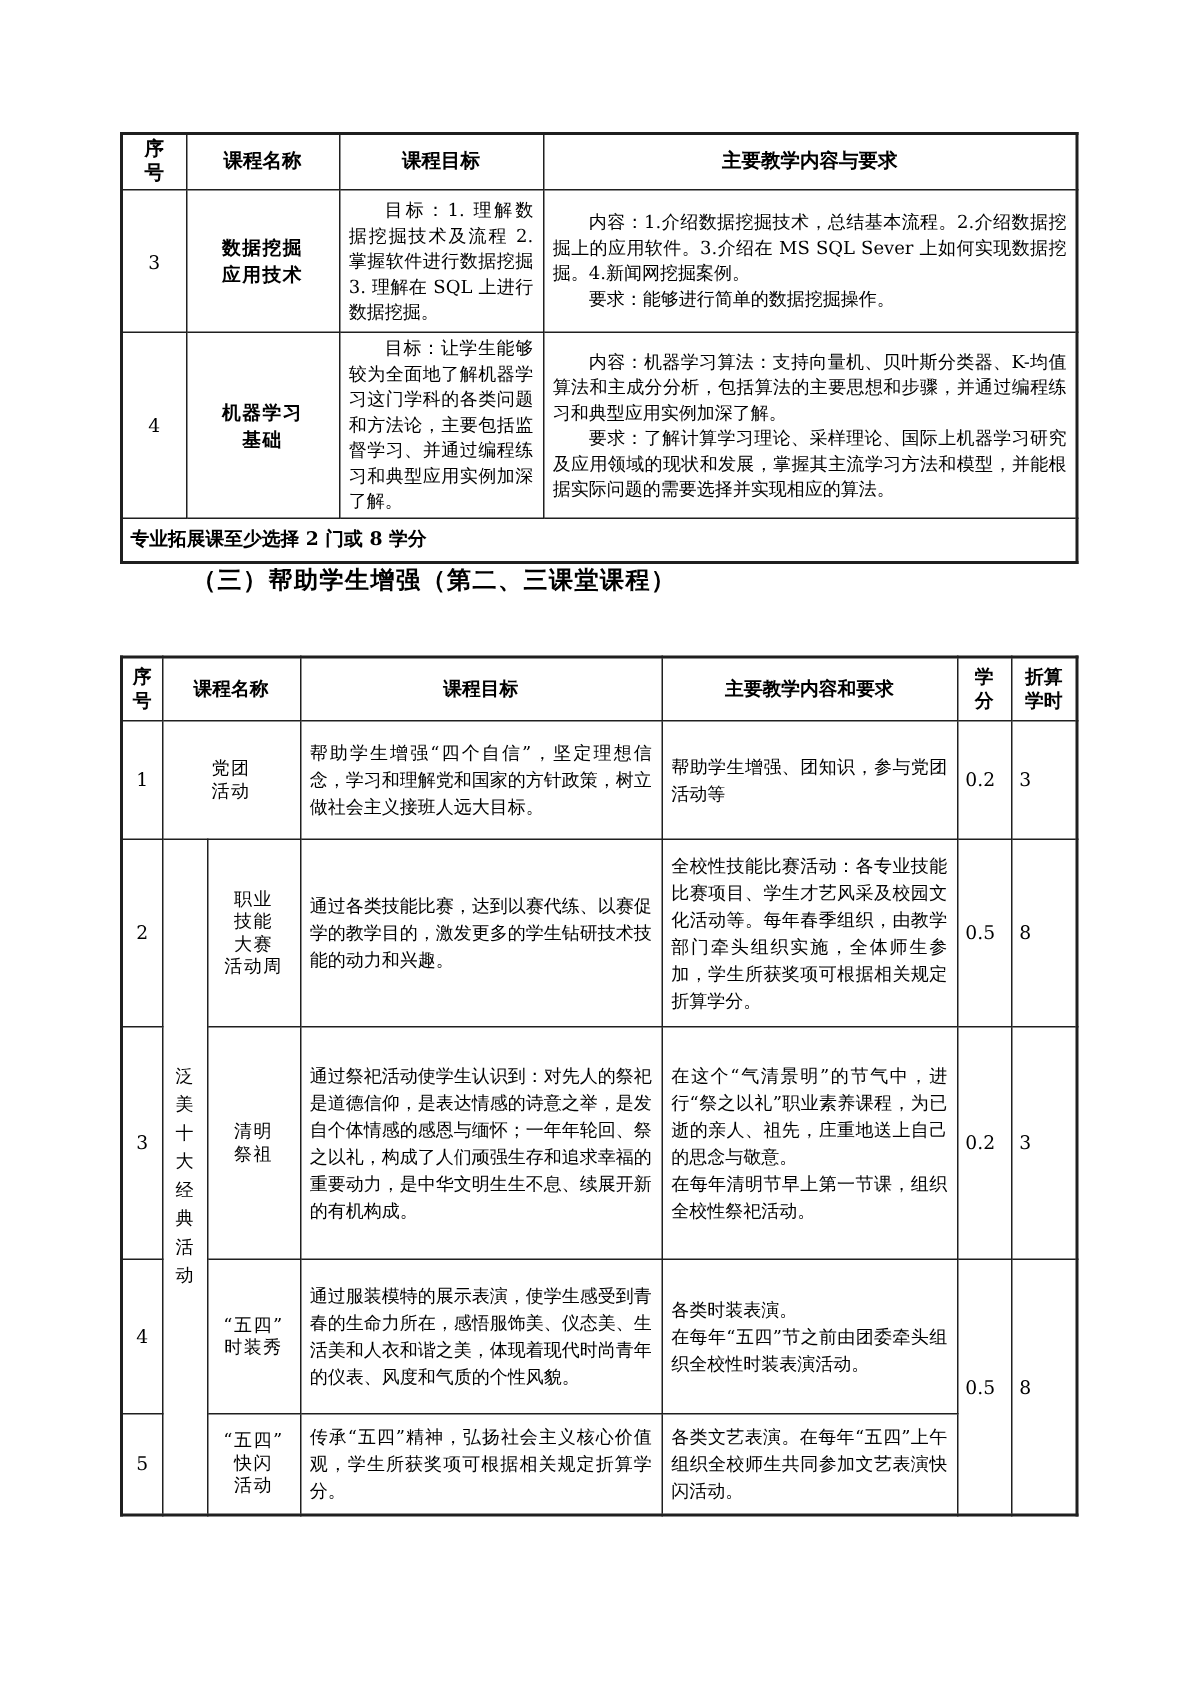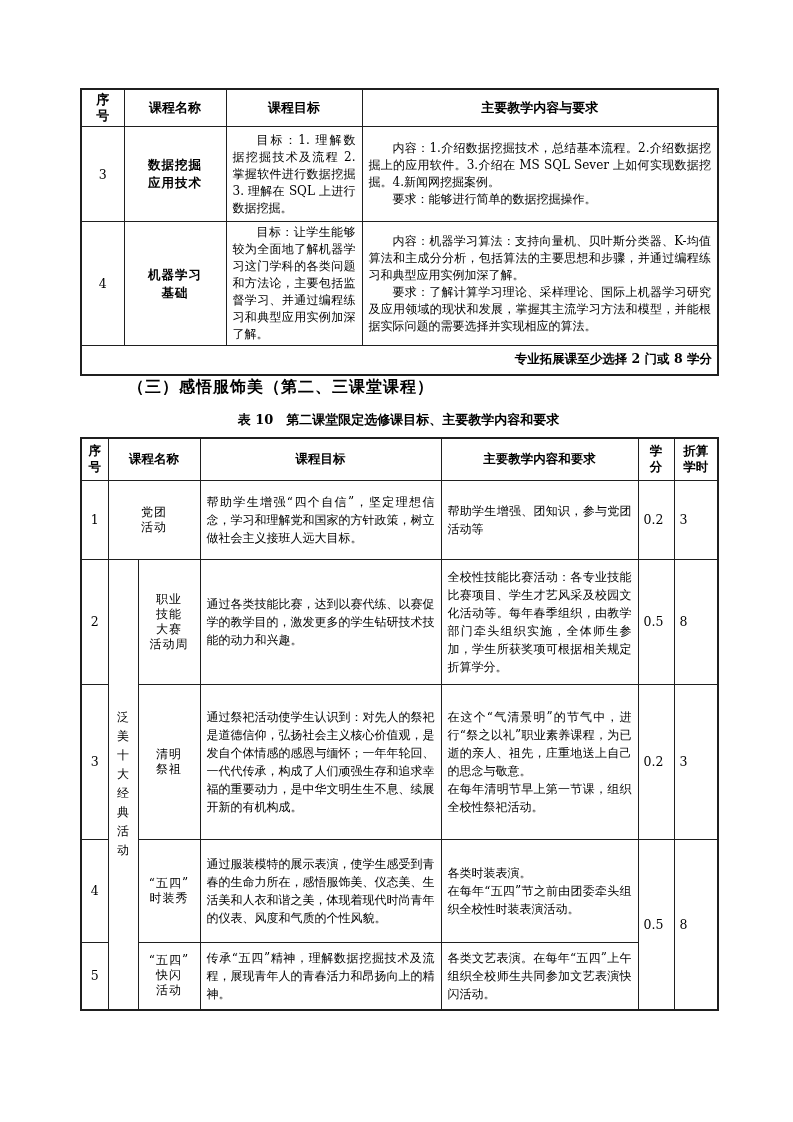--- a/index.html
+++ b/index.html
@@ -15,21 +15,21 @@
   .hdr th{font-weight:bold;font-size:13px;text-align:center;line-height:16px;white-space:pre-line;padding:2px;}
   .t2 .hdr th{font-size:12.5px;}
   .no-cell{text-align:center;font-size:12.5px;}
   .name-cell{text-align:center;white-space:pre-line;line-height:15px;letter-spacing:1px;}
   .t1 .name-cell{font-weight:bold;font-size:12.5px;line-height:18px;margin-top:33px;}
   .body-cell{padding:2px 6px;}
   .body-cell p{margin:0;text-align:justify;line-height:17px;text-indent:2em;}
   .t2 .body-cell p{line-height:18px;text-indent:0;}
   .credit-cell{text-align:left;font-size:12.5px;}
   .group-cell{text-align:center;white-space:pre-line;line-height:19px;padding:2px 1px;}
-  .footer-cell{text-align:right;font-weight:bold;font-size:12.5px;}
+  .footer-cell{text-align:left;font-weight:bold;font-size:12.5px;}
   .sec-heading{position:absolute;left:128px;top:377px;font-size:16px;font-weight:bold;letter-spacing:1px;}
   .tbl-caption{position:absolute;left:80px;top:411px;width:637px;text-align:center;font-size:13px;font-weight:bold;}
 </style>
 </head>
 <body>
 
 <div class="page">
 
   <table class="t1">
     <colgroup>
@@ -69,23 +69,22 @@
         <p>内容：机器学习算法：支持向量机、贝叶斯分类器、K-均值算法和主成分分析，包括算法的主要思想和步骤，并通过编程练习和典型应用实例加深了解。</p>
         <p>要求：了解计算学习理论、采样理论、国际上机器学习研究及应用领域的现状和发展，掌握其主流学习方法和模型，并能根据实际问题的需要选择并实现相应的算法。</p>
       </td>
     </tr>
     <tr style="height:29px">
       <td colspan="4" class="footer-cell">专业拓展课至少选择 2 门或 8 学分</td>
     </tr>
   </tbody>
     </table>
 
-  <div class="sec-heading">（三）感悟服饰美（第二、三课堂课程）</div>
+  <div class="sec-heading">（三）帮助学生增强（第二、三课堂课程）</div>
 
-  <div class="tbl-caption">表 10　第二课堂限定选修课目标、主要教学内容和要求</div>
 
   <table class="t2">
     <colgroup>
       <col style="width:27px">
         <col style="width:30px">
         <col style="width:62px">
         <col style="width:241px">
         <col style="width:197px">
         <col style="width:36px">
         <col style="width:44px">
@@ -139,21 +138,21 @@
       </td>
       <td class="credit-cell">0.5</td>
       <td class="credit-cell">8</td>
     </tr>
 
     <tr style="height:155px">
       <td class="no-cell">3</td>
       <td class="name-cell">清明
 祭祖</td>
       <td class="body-cell">
-        <p>通过祭祀活动使学生认识到：对先人的祭祀是道德信仰，弘扬社会主义核心价值观，是发自个体情感的感恩与缅怀；一年年轮回、一代代传承，构成了人们顽强生存和追求幸福的重要动力，是中华文明生生不息、续展开新的有机构成。</p>
+        <p>通过祭祀活动使学生认识到：对先人的祭祀是道德信仰，是表达情感的诗意之举，是发自个体情感的感恩与缅怀；一年年轮回、祭之以礼，构成了人们顽强生存和追求幸福的重要动力，是中华文明生生不息、续展开新的有机构成。</p>
       </td>
       <td class="body-cell">
         <p>在这个“气清景明”的节气中，进行“祭之以礼”职业素养课程，为已逝的亲人、祖先，庄重地送上自己的思念与敬意。</p>
         <p>在每年清明节早上第一节课，组织全校性祭祀活动。</p>
       </td>
       <td class="credit-cell">0.2</td>
       <td class="credit-cell">3</td>
     </tr>
 
     <tr style="height:103px">
@@ -170,21 +169,21 @@
       <td rowspan="2" class="credit-cell">0.5</td>
       <td rowspan="2" class="credit-cell">8</td>
     </tr>
 
     <tr style="height:68px">
       <td class="no-cell">5</td>
       <td class="name-cell">“五四”
 快闪
 活动</td>
       <td class="body-cell">
-        <p>传承“五四”精神，理解数据挖掘技术及流程，展现青年人的青春活力和昂扬向上的精神。</p>
+        <p>传承“五四”精神，弘扬社会主义核心价值观，学生所获奖项可根据相关规定折算学分。</p>
       </td>
       <td class="body-cell">
         <p>各类文艺表演。在每年“五四”上午组织全校师生共同参加文艺表演快闪活动。</p>
       </td>
     </tr>
   </tbody>
     </table>
 
 </div>
 

